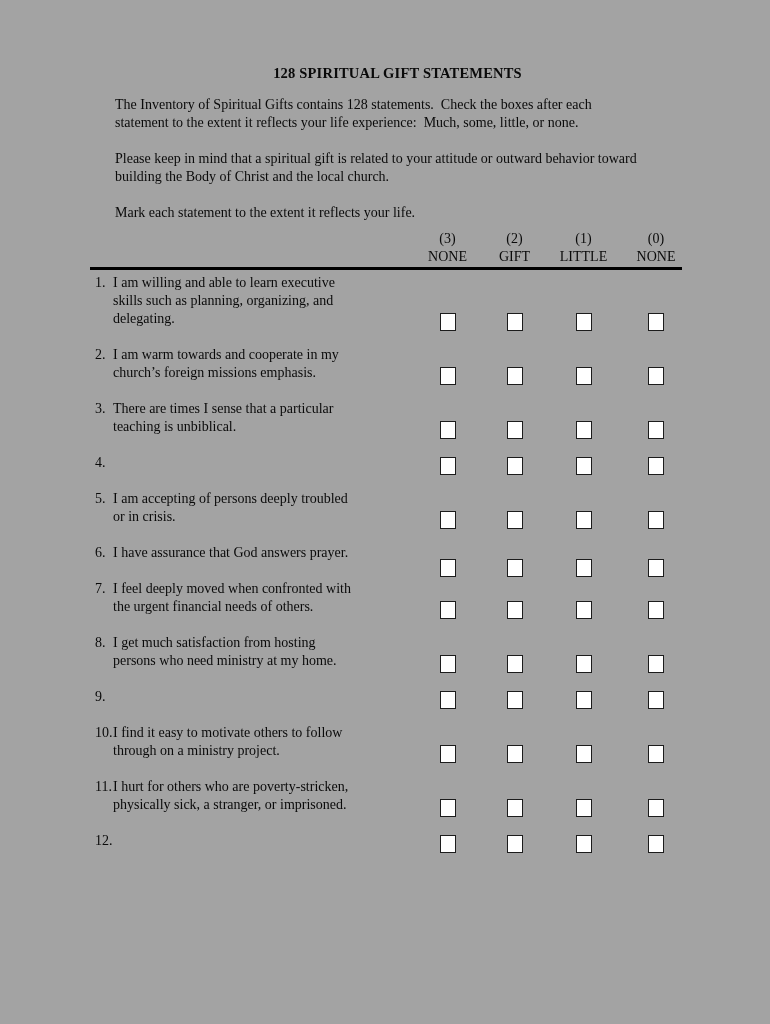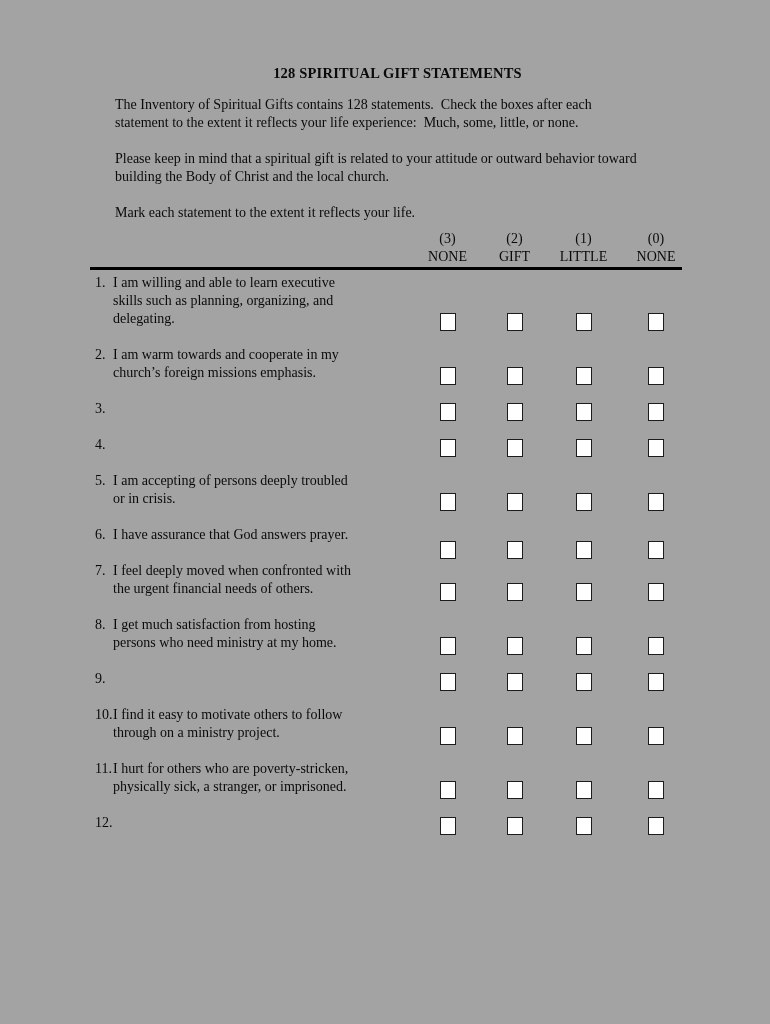--- a/index.html
+++ b/index.html
@@ -135,20 +135,22 @@
       <span class="checkbox"></span>
     </div>
     <div class="box-cell">
       <span class="checkbox"></span>
     </div>
   </div>
 
   <div class="grid row">
     <div class="stmt-cell">
       <span class="stmt-num">3.</span>
+      <span class="stmt-text">There are times I sense that a particular
+teaching is unbiblical.</span>
     </div>
     <div class="box-cell">
       <span class="checkbox"></span>
     </div>
     <div class="box-cell">
       <span class="checkbox"></span>
     </div>
     <div class="box-cell">
       <span class="checkbox"></span>
     </div>

